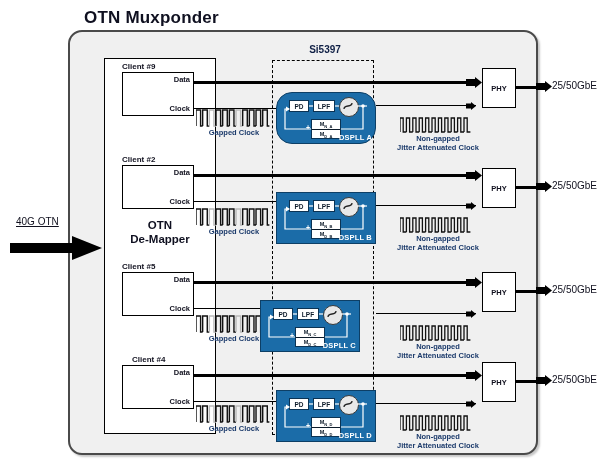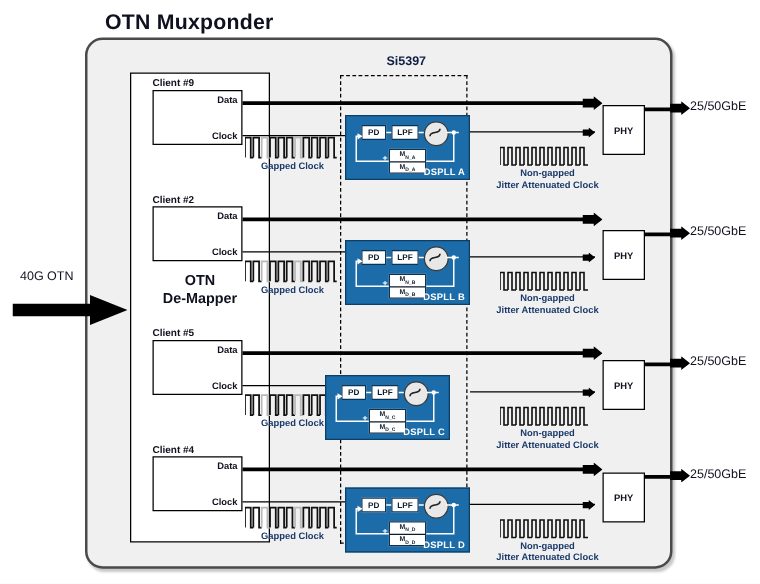--- a/index.html
+++ b/index.html
@@ -23,21 +23,21 @@
     left:68px;top:30px;width:470px;height:425px;
     background:#f0f0f0;
     border:2px solid #4a4a4a;
     border-radius:14px;
     box-sizing:border-box;
     box-shadow:2px 2px 2px rgba(0,0,0,.22);
   }
 
   
   #otn-input-label{
-    left:16px;top:216px;font-size:10px;color:#10101e;
+    left:16px;top:216px;font-size:10px;color:#10101e;text-decoration:underline;
   }
   #otn-input-arrow{
     left:10px;top:236px;width:92px;height:24px;
   }
 
   
   #demapper-box{
     left:104px;top:58px;width:112px;height:376px;
     background:#ffffff;border:1.6px solid #000;
     box-sizing:border-box;
@@ -120,21 +120,21 @@
   .plus-sign{
     position:absolute;left:29px;top:31px;
     font-size:7px;font-weight:bold;color:#ffffff;
   }
 
   
   .phy-box{
     width:34px;height:40px;background:#ffffff;
     border:1.4px solid #000;box-sizing:border-box;
     font-size:7.5px;font-weight:bold;color:#10101e;
-    text-align:center;line-height:40px;margin-top:16px;
+    text-align:center;line-height:40px;
   }
   .gbe-label{font-size:10px;color:#10101e;}
 </style>
 </head>
 <body>
 
 <div class="abs" id="muxponder-title">OTN Muxponder</div>
 
 <div class="abs" id="muxponder-frame"></div>
 
@@ -182,21 +182,21 @@
           <path d="M33.35 20 L33.35 4 L37.95 4 L37.95 20 L40.02 20" fill="none" stroke="#111" stroke-width="1.4"></path>
           <path d="M40.019999999999996 20 L40.019999999999996 4 L44.62 4 L44.62 20 L46.69 20" fill="none" stroke="#b9b9b9" stroke-width="1.4"></path>
           <path d="M46.68999999999999 20 L46.68999999999999 4 L51.28999999999999 4 L51.28999999999999 20 L53.35999999999999 20" fill="none" stroke="#111" stroke-width="1.4"></path>
           <path d="M53.35999999999999 20 L53.35999999999999 4 L57.959999999999994 4 L57.959999999999994 20 L60.029999999999994 20" fill="none" stroke="#111" stroke-width="1.4"></path>
           <path d="M60.029999999999994 20 L60.029999999999994 4 L64.63 4 L64.63 20 L66.69999999999999 20" fill="none" stroke="#111" stroke-width="1.4"></path>
           <path d="M66.7 20 L66.7 4 L71.3 4 L71.3 20 L73.37 20" fill="none" stroke="#111" stroke-width="1.4"></path>
         </svg>
   </div>
   <div class="abs wave-caption" style="left:180px;top:128px;width:108px;">Gapped Clock</div>
 
-  <div class="abs dspll" style="left:276px;top:92px;">
+  <div class="abs dspll" style="left:276px;top:92px;border-radius:16px;">
     <div class="mini-box pd-box">PD</div>
     <div class="mini-box lpf-box">LPF</div>
     <div class="vco-circle">
       <svg width="16" height="16" viewBox="0 0 16 16">
         <path d="M4 11 C4 6, 12 10, 12 5" fill="none" stroke="#222" stroke-width="1.3"></path>
       </svg>
     </div>
     <span class="plus-sign">+</span>
     <div class="mini-box div-box">
       <span class="div-num">M<sub style="font-size:4px">N_A</sub></span>
@@ -427,21 +427,21 @@
   <div class="abs phy-box" style="left:482px;top:272px;">PHY</div>
 
   <div class="abs data-line" style="left:516px;top:290px;width:26px;"></div>
   <svg class="abs" style="left:536px;top:285px;" width="16" height="11" viewBox="0 0 16 11">
     <polygon points="0,2 9,2 9,0 16,5.5 9,11 9,9 0,9" fill="#000"></polygon>
   </svg>
   <div class="abs gbe-label" style="left:552px;top:284px;">25/50GbE</div>
   </div>
     <div>
 
-  <div class="abs client-caption" style="left:122px;top:355px;">Client #4</div>
+  <div class="abs client-caption" style="left:132px;top:355px;">Client #4</div>
 
   <div class="abs client-box" style="left:122px;top:365px;">
     <span class="pin-label pin-data">Data</span>
     <span class="pin-label pin-clock">Clock</span>
   </div>
 
   <div class="abs data-line" style="left:194px;top:374px;width:284px;"></div>
   <svg class="abs" style="left:466px;top:370px;" width="16" height="11" viewBox="0 0 16 11">
     <polygon points="0,2 9,2 9,0 16,5.5 9,11 9,9 0,9" fill="#000"></polygon>
   </svg>

